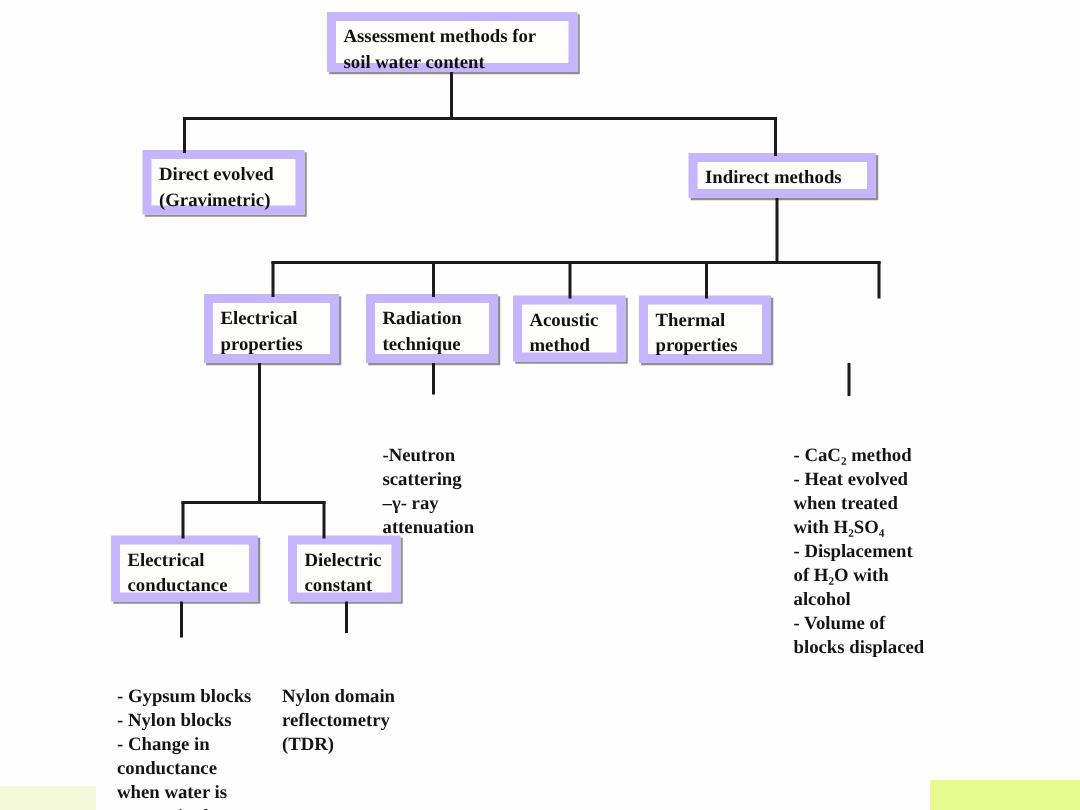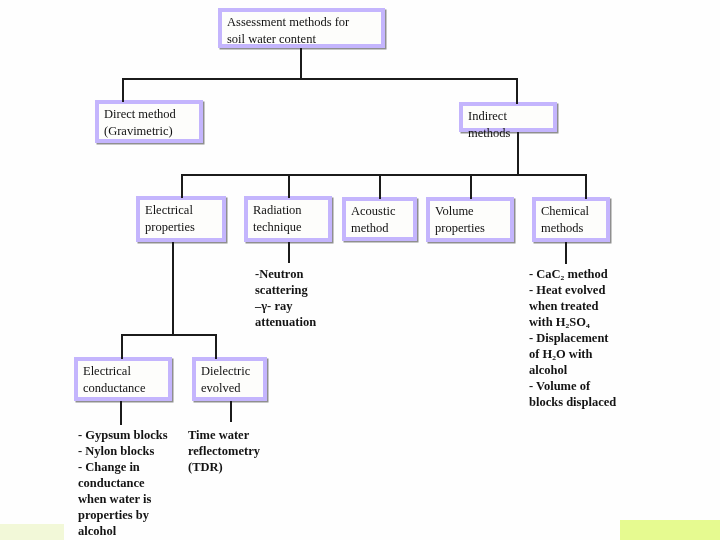--- a/index.html
+++ b/index.html
@@ -2,68 +2,66 @@
 <html><head>
 <meta charset="utf-8">
 <style>
   html,body{margin:0;padding:0;background:#e9e9e9;}
   #slide{
     position:relative;width:720px;height:540px;background:#fefefe;
     font-family:"Liberation Serif", serif;overflow:hidden;
   }
   .node{
     position:absolute;box-sizing:border-box;
-    border:4px solid #c4b5fd;background:#fdfdfb;
+    border:6px solid #c4b5fd;background:#fdfdfb;
     box-shadow:1.5px 1.5px 0 0 #8f8f8f;
     padding:2px 5px;
-    font-size:12.5px;font-weight:400;color:#111;
+    font-size:12.5px;font-weight:700;color:#111;
     line-height:17px;white-space:pre-line;
   }
   .note{
     position:absolute;font-size:12.5px;font-weight:700;color:#141414;
-    line-height:16px;white-space:pre-line;
+    line-height:16px;white-space:pre-line;margin-top:29px;
   }
   .line{position:absolute;background:#1b1b1b;}
   .line.h{height:2px;}
   .line.v{width:2px;}
   .bar{position:absolute;}
 </style>
 </head>
 <body>
 
 <div id="slide">
 
   <div class="node" style="left:218px;top:8px;width:167px;height:40px">Assessment methods for
 soil water content</div>
 
-  <div class="node" style="left:95px;top:100px;width:108px;height:43px">Direct method
+  <div class="node" style="left:95px;top:100px;width:108px;height:43px">Direct evolved
 (Gravimetric)</div>
 
-  <div class="node" style="left:459px;top:102px;width:98px;height:30px">Indirect methods</div>
+  <div class="node" style="left:459px;top:102px;width:125px;height:30px">Indirect methods</div>
 
   <div class="node" style="left:136px;top:196px;width:90px;height:46px">Electrical
 properties</div>
 
   <div class="node" style="left:244px;top:196px;width:88px;height:46px">Radiation
 technique</div>
 
   <div class="node" style="left:342px;top:197px;width:75px;height:44px">Acoustic
 method</div>
 
-  <div class="node" style="left:426px;top:197px;width:88px;height:45px">Volume
+  <div class="node" style="left:426px;top:197px;width:88px;height:45px">Thermal
 properties</div>
 
-  <div class="node" style="left:532px;top:197px;width:78px;height:45px">Chemical
-methods</div>
 
   <div class="node" style="left:74px;top:357px;width:98px;height:44px">Electrical
 conductance</div>
 
   <div class="node" style="left:192px;top:357px;width:75px;height:44px">Dielectric
-evolved</div>
+constant</div>
 
   <div class="note" style="left:255px;top:266px;width:112px">-Neutron
 scattering
 –γ- ray
 attenuation</div>
 
   <div class="note" style="left:529px;top:266px;width:125px">- CaC₂ method
 - Heat evolved
 when treated
 with H₂SO₄
@@ -74,21 +72,21 @@
 blocks displaced</div>
 
   <div class="note" style="left:78px;top:427px;width:112px">- Gypsum blocks
 - Nylon blocks
 - Change in
 conductance
 when water is
 properties by
 alcohol</div>
 
-  <div class="note" style="left:188px;top:427px;width:110px">Time water
+  <div class="note" style="left:188px;top:427px;width:110px">Nylon domain
 reflectometry
 (TDR)</div>
 
   <div class="line v" style="left:300px;top:48px;height:32px"></div>
   <div class="line h" style="left:122px;top:78px;width:396px"></div>
   <div class="line v" style="left:122px;top:78px;height:24px"></div>
   <div class="line v" style="left:516px;top:78px;height:26px"></div>
 
   <div class="line v" style="left:517px;top:132px;height:44px"></div>
   <div class="line h" style="left:181px;top:174px;width:406px"></div>

